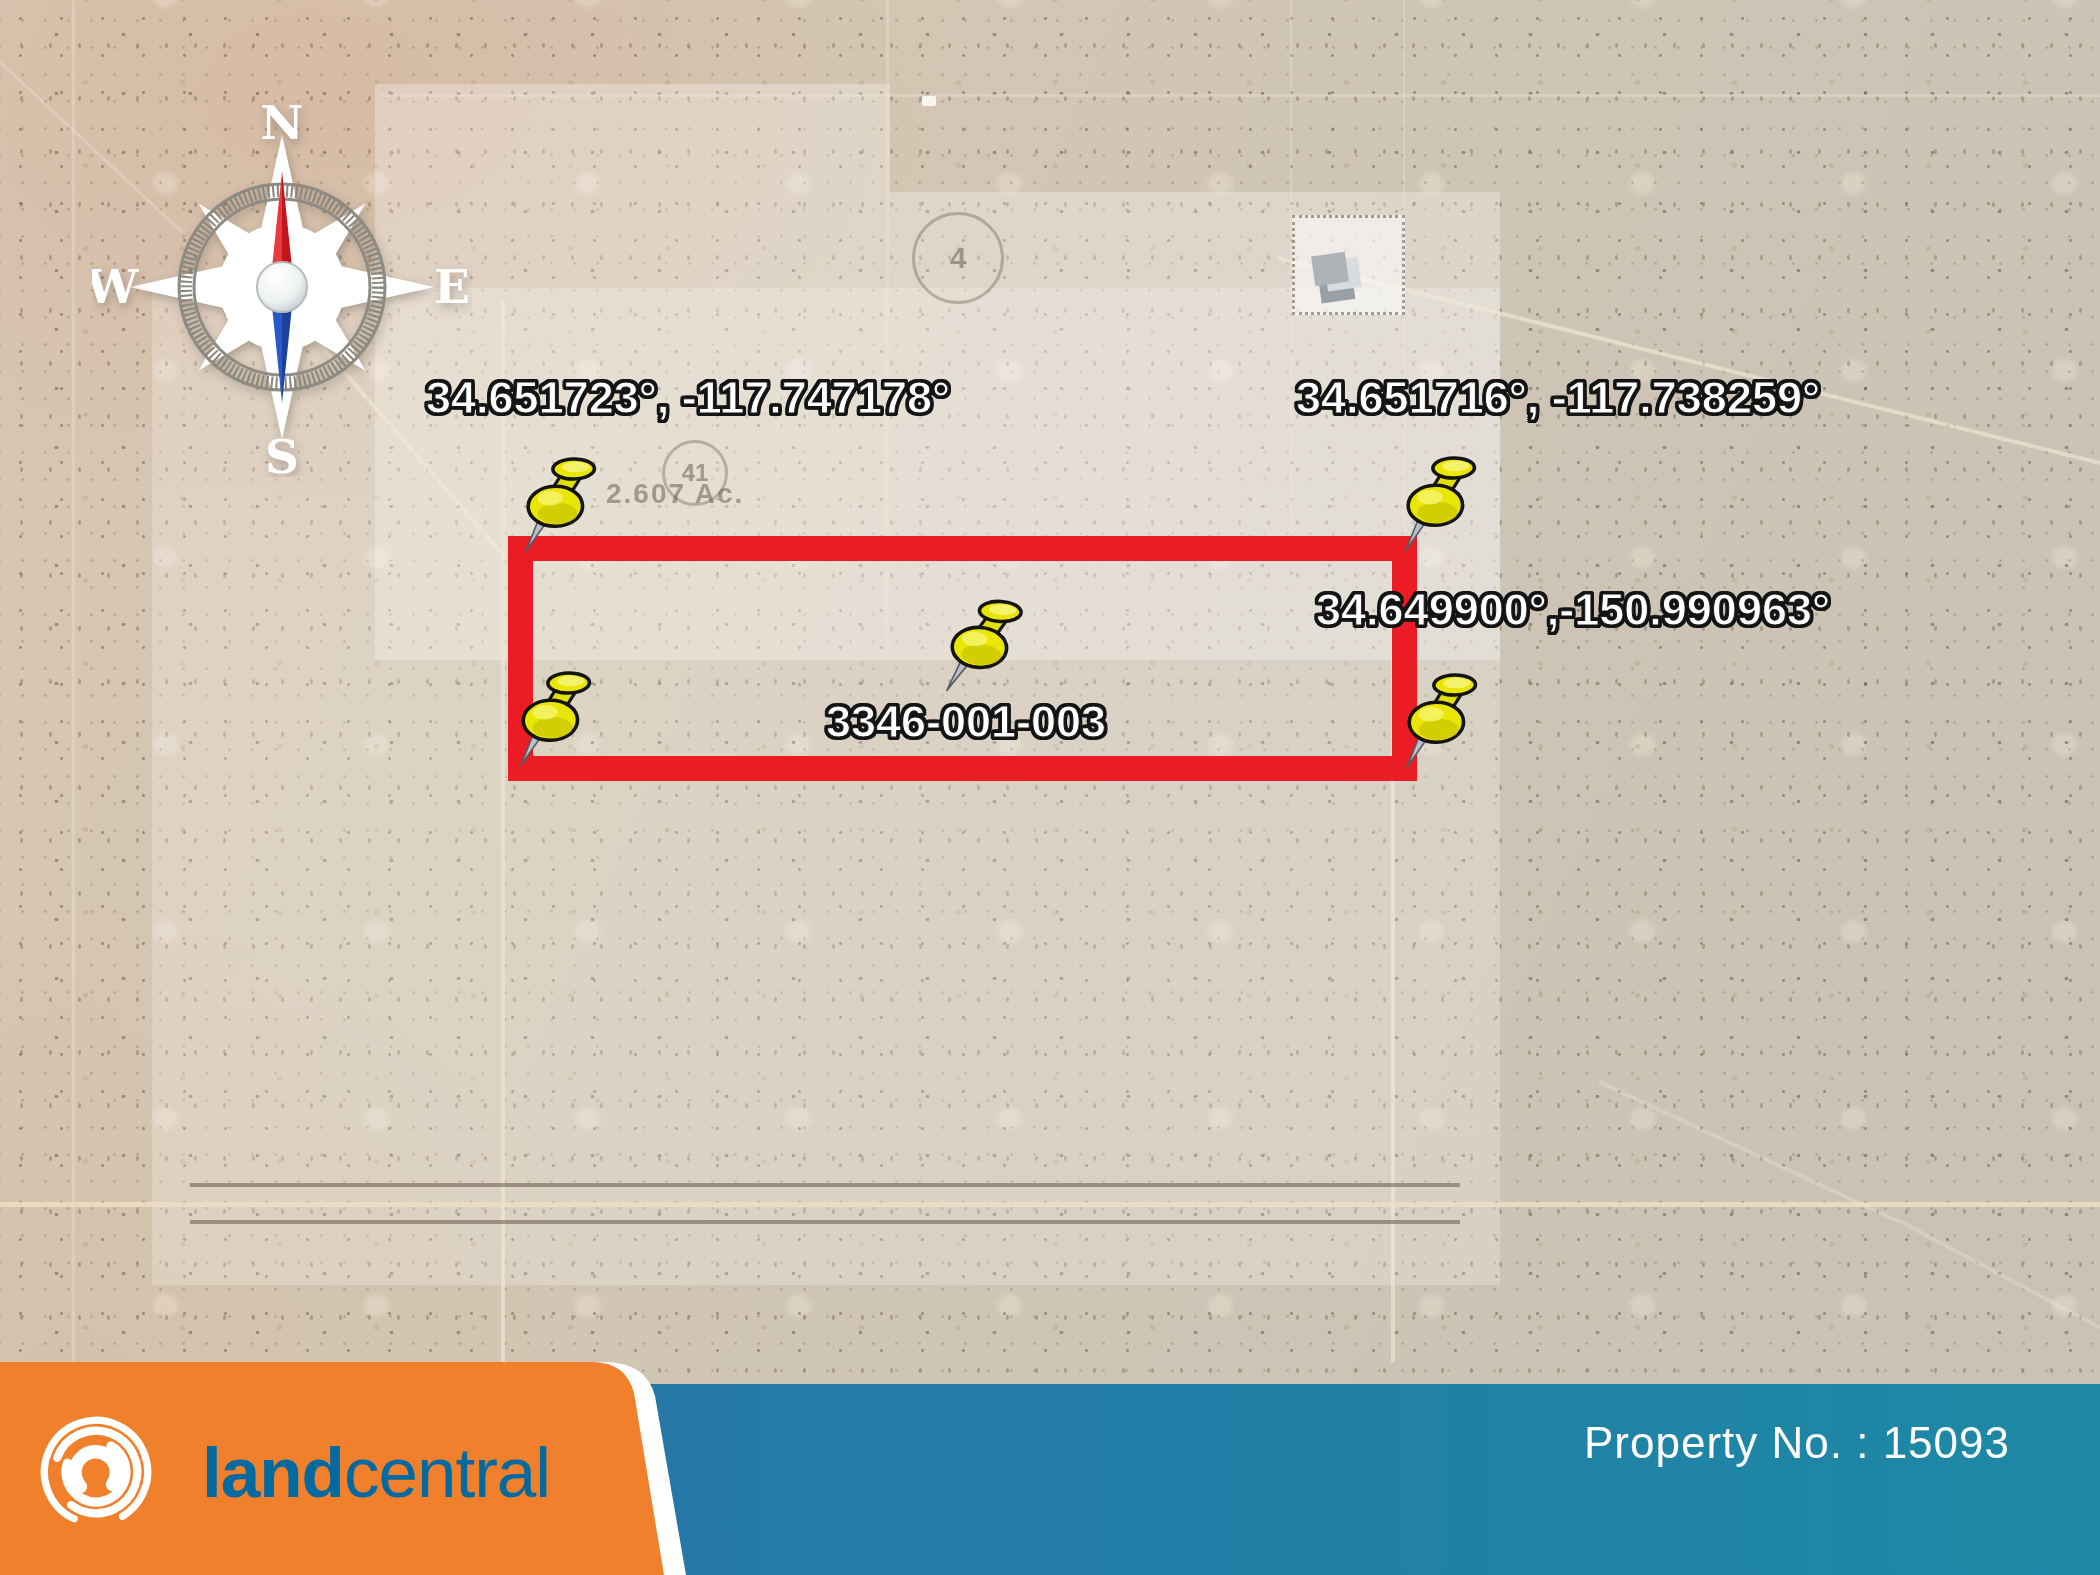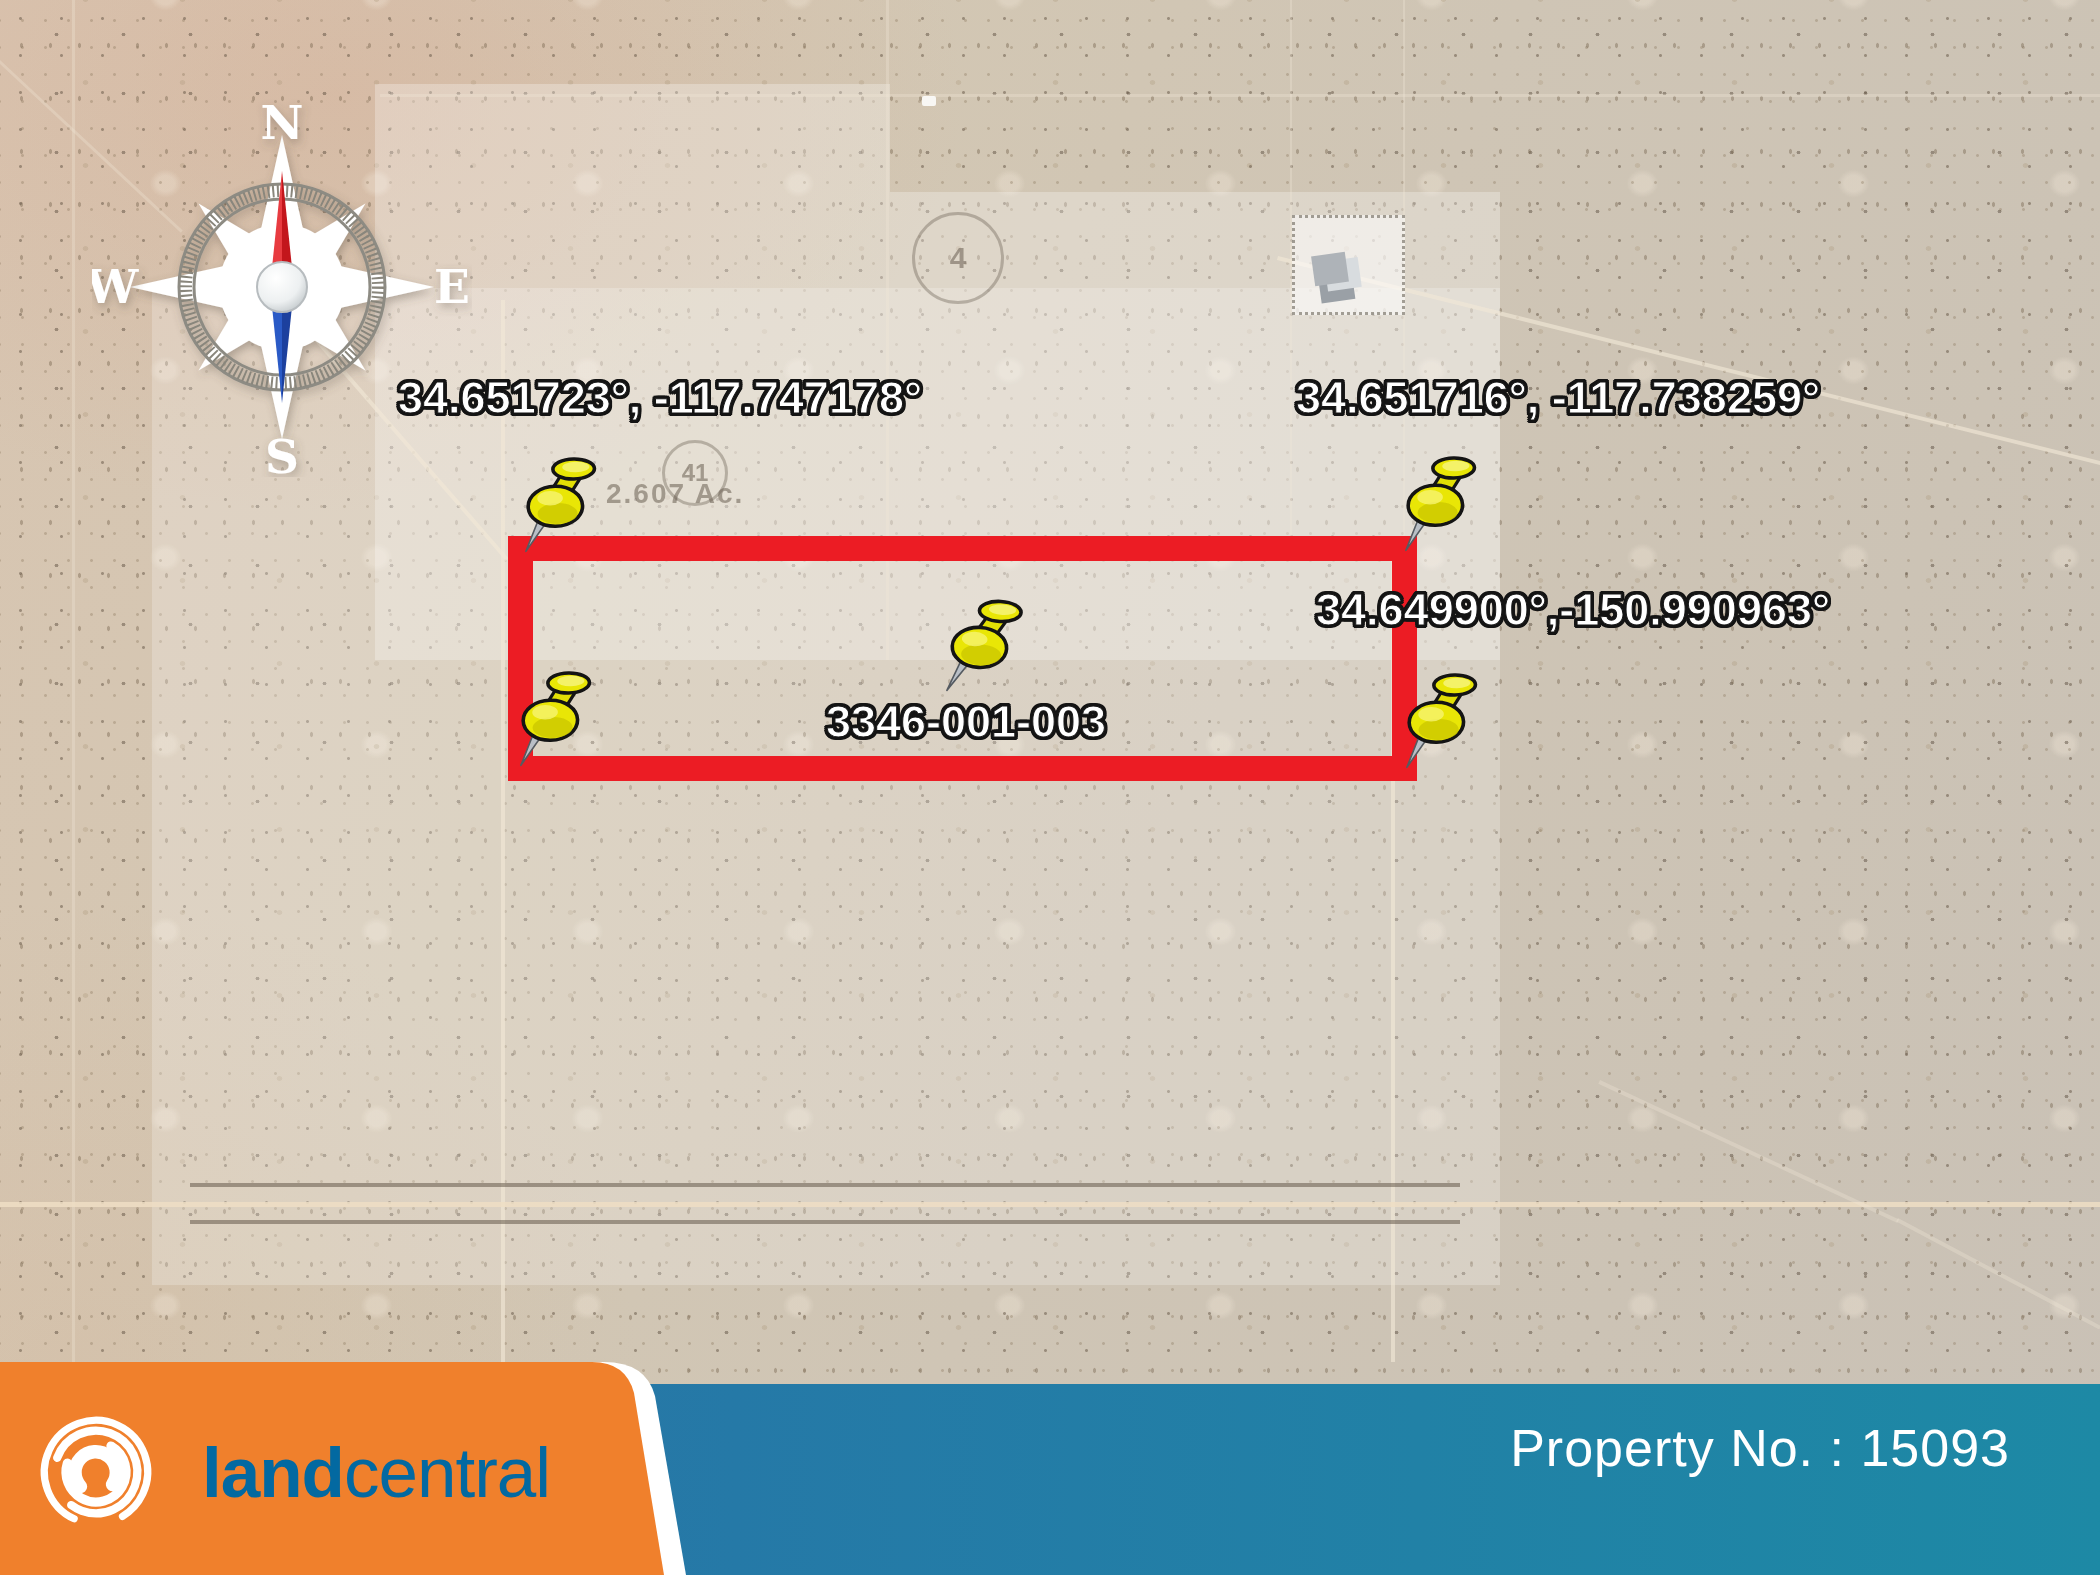--- a/index.html
+++ b/index.html
@@ -101,21 +101,21 @@
     position:absolute;z-index:7;transform:translateX(-50%);
     font-size:45px;font-weight:bold;color:#fff;white-space:nowrap;
     letter-spacing:0;
     -webkit-text-stroke:1px #141414;
     text-shadow:
       3px 0 #141414,-3px 0 #141414,0 3px #141414,0 -3px #141414,
       2px 2px #141414,-2px 2px #141414,2px -2px #141414,-2px -2px #141414,
       3px 2px #141414,-3px 2px #141414,3px -2px #141414,-3px -2px #141414,
       2px 3px #141414,-2px 3px #141414,2px -3px #141414,-2px -3px #141414;
   }
-  .c-tl{left:660px;top:372px;}
+  .c-tl{left:688px;top:372px;}
   .c-tr{left:1558px;top:372px;}
   .c-ml{left:704px;top:584px;}
   .c-mr{left:1573px;top:584px;}
   .c-apn{left:966px;top:696px;}
 
   
   .compass{position:absolute;left:92px;top:97px;width:380px;height:380px;z-index:5;}
 
   
   .banner-blue{
@@ -128,21 +128,21 @@
     display:flex;align-items:center;color:#0369a1;
   }
   .brand-mark{width:124px;height:124px;flex:0 0 auto;}
   .brand-word{font-size:71px;letter-spacing:-1px;margin-left:44px;white-space:nowrap;}
   .brand-word .b{font-weight:bold;}
   .brand-word .l{font-weight:normal;}
   .footer-text{
     position:absolute;z-index:11;right:90px;top:1402px;text-align:right;color:#fff;
   }
   .footer-title{font-size:62px;font-weight:bold;letter-spacing:-1px;line-height:1.02;white-space:nowrap;}
-  .footer-sub{font-size:52px;font-weight:normal;letter-spacing:1px;margin-top:16px;white-space:nowrap;}
+  .footer-sub{font-size:44px;font-weight:normal;letter-spacing:1px;margin-top:16px;white-space:nowrap;}
 </style>
 </head>
 <body>
 
 <div class="stage">
 
   <div class="terrain"></div>
   <div class="ov ov-a"></div>
   <div class="ov ov-b1"></div>
   <div class="ov ov-b2"></div>

